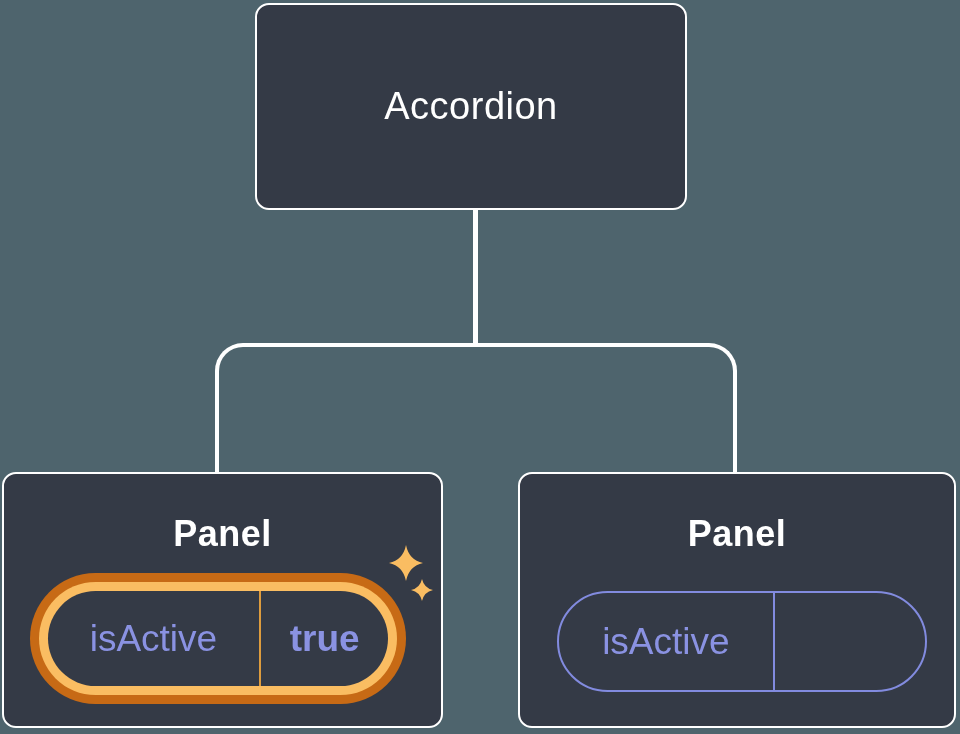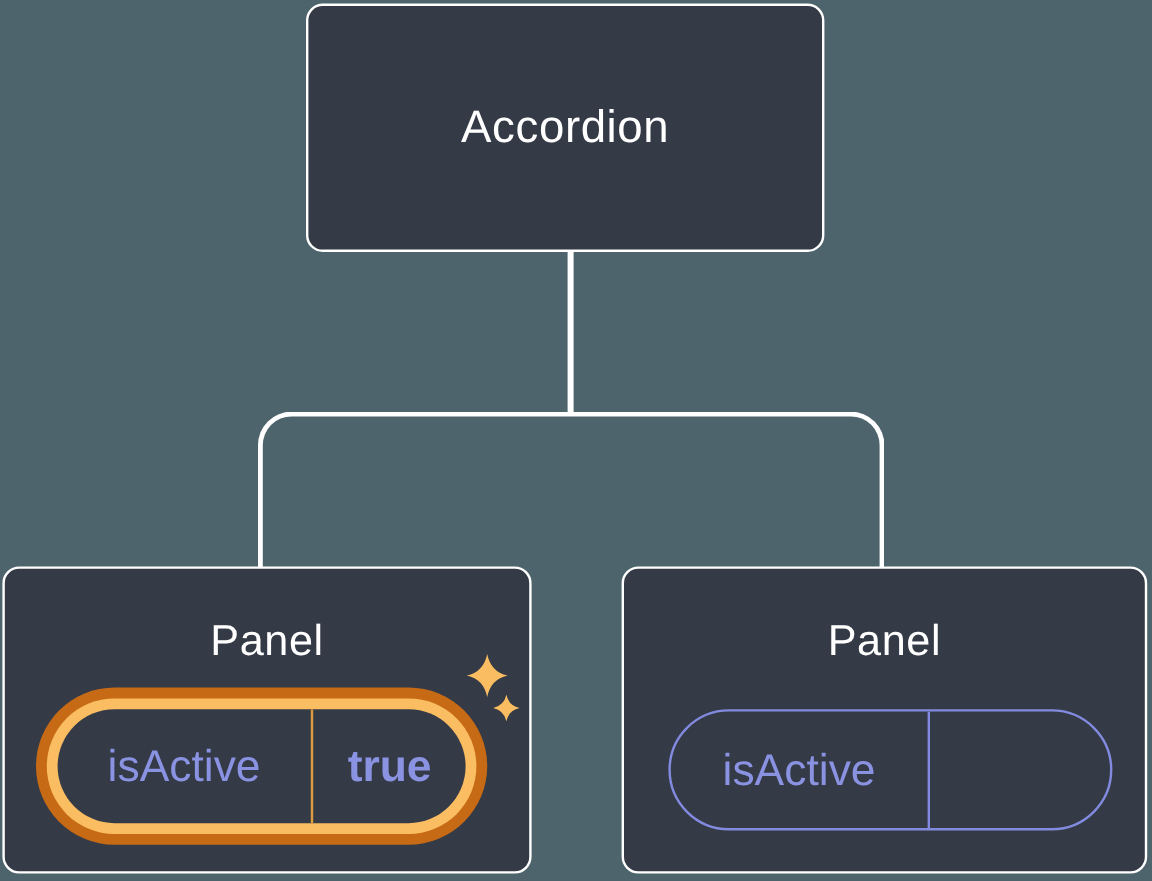--- a/index.html
+++ b/index.html
@@ -53,21 +53,21 @@
   }
   .node-panel{
     top:472px;height:256px;
   }
   .node-panel.left{left:2px;width:441px;}
   .node-panel.right{left:518px;width:438px;}
   .panel-title{
     position:absolute;top:38px;left:0;right:0;
     text-align:center;
     color:var(--text-primary);
-    font-size:36px;font-weight:400;line-height:44px;letter-spacing:.5px;
+    font-size:36px;font-weight:700;line-height:44px;letter-spacing:.5px;
   }
   
   .ring-outer{
     position:absolute;left:26px;top:99px;width:376px;height:131px;
     background:var(--highlight-ring-outer);
     border-radius:999px;
     padding:9px;box-sizing:border-box;
   }
   .ring-inner{
     width:100%;height:100%;

